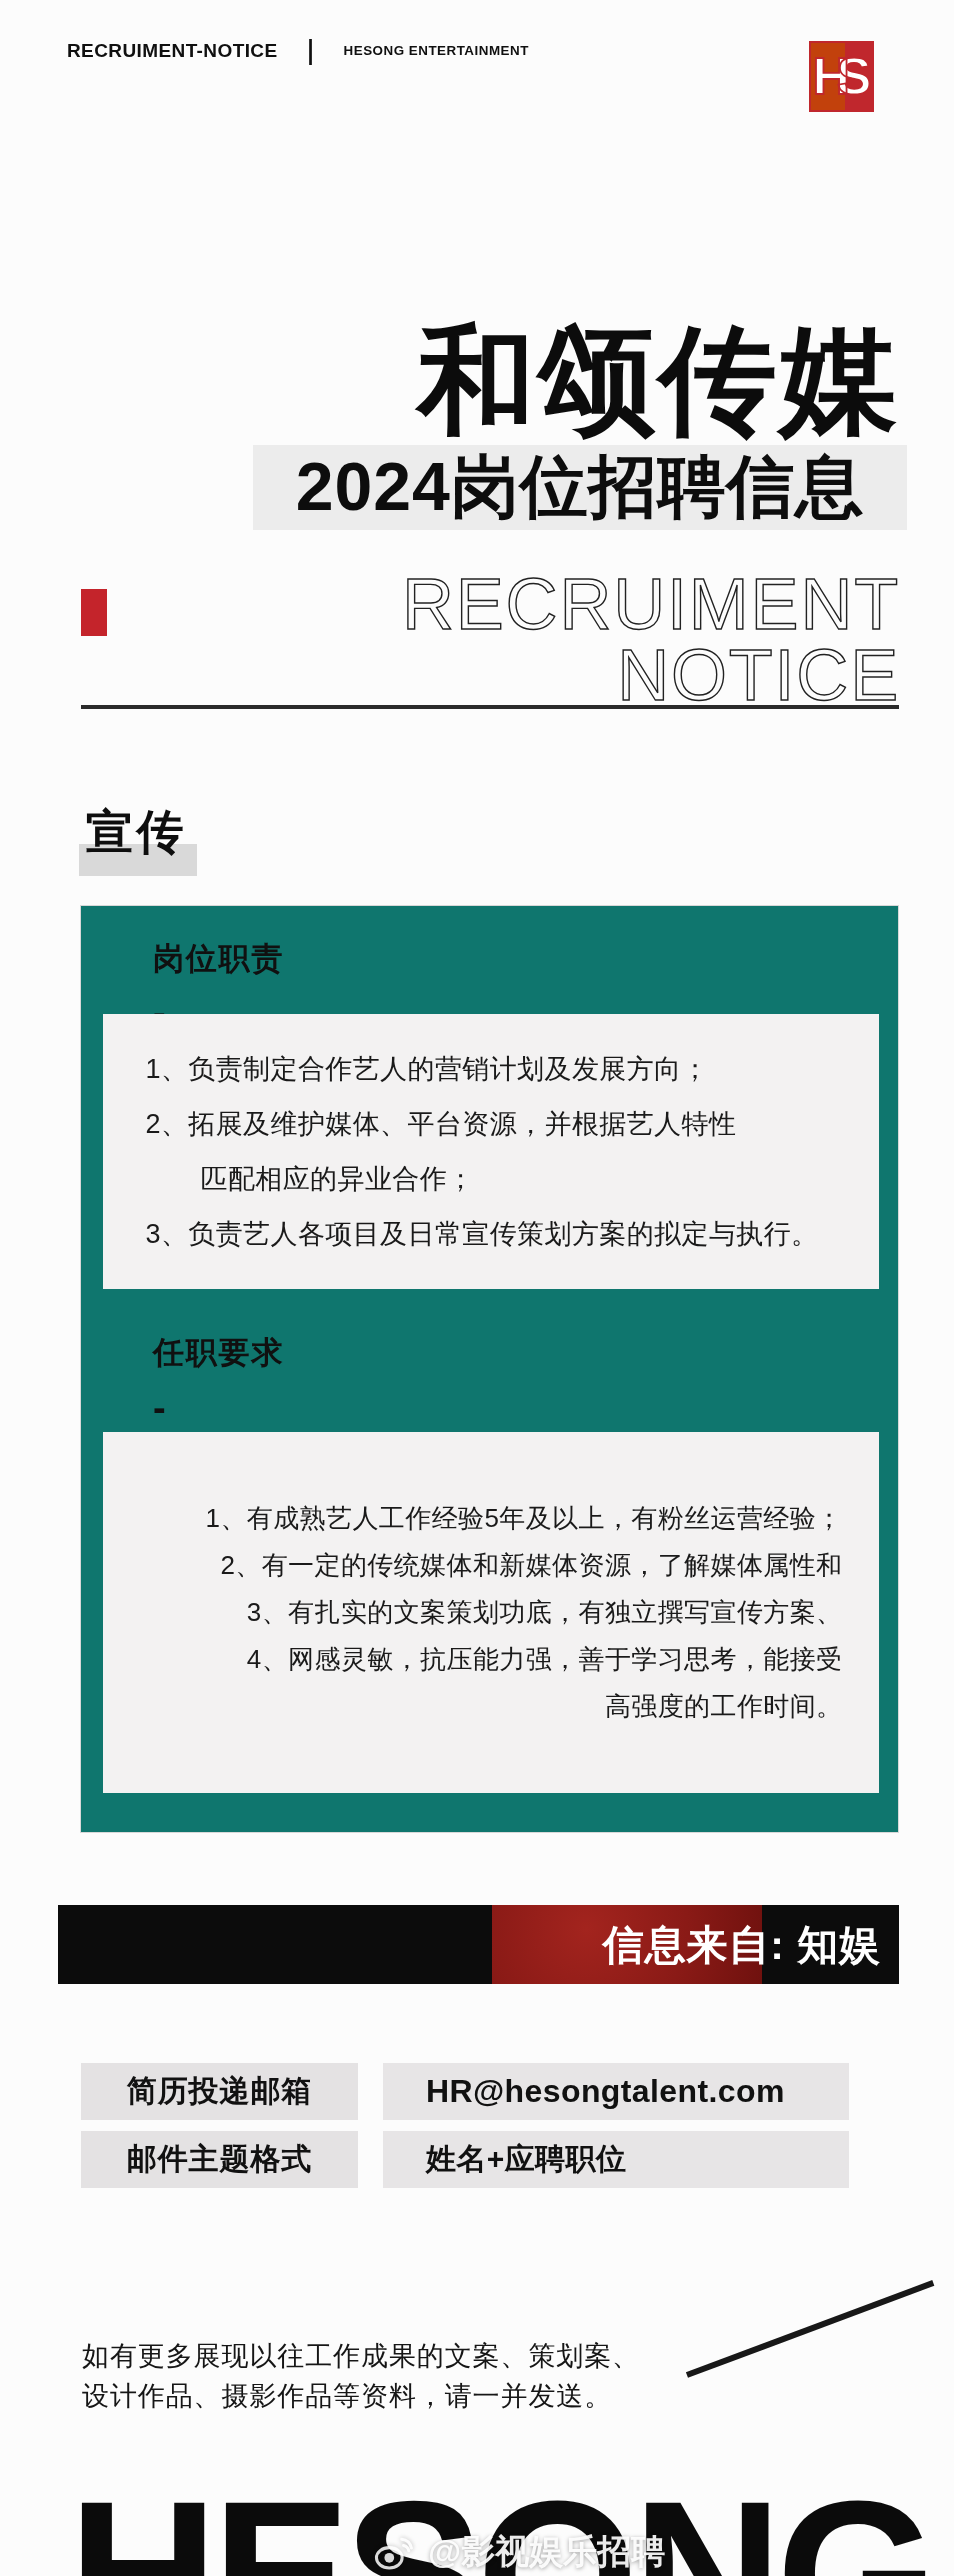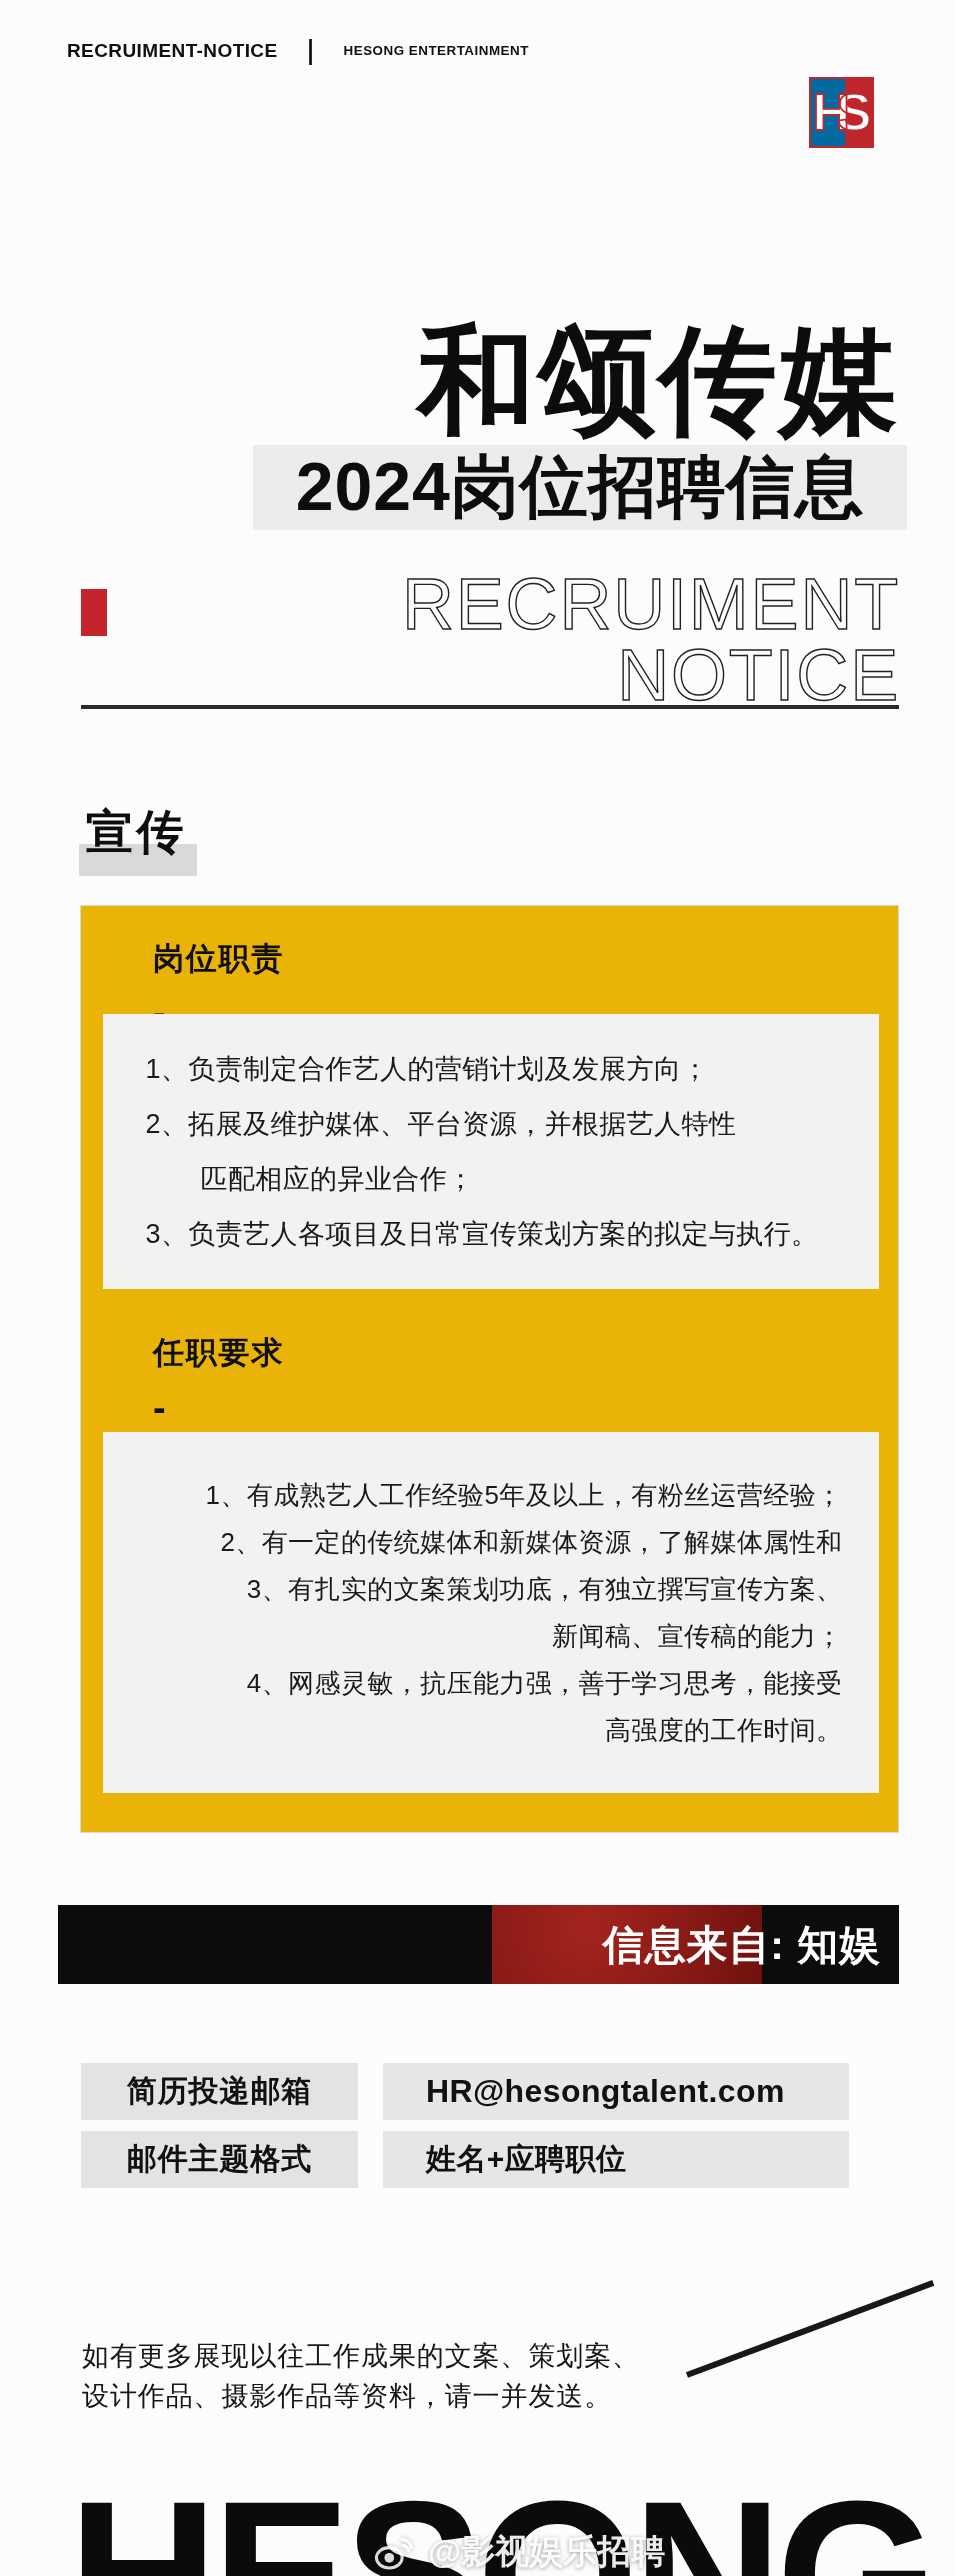--- a/index.html
+++ b/index.html
@@ -10,21 +10,21 @@
     background:#fcfcfc; overflow:hidden; color:#141414;
   }
 
   
   .top-header { position:absolute; left:67px; top:38px; display:flex; align-items:center; gap:30px; }
   .top-title { font-size:19px; font-weight:800; letter-spacing:0.4px; color:#101010; }
   .top-divider { font-size:21.5px; font-weight:700; color:#101010; transform:scaleY(1.25); }
   .top-company { font-size:13.4px; font-weight:700; letter-spacing:0.5px; color:#101010; }
 
   .logo { position:absolute; left:809px; top:41px; width:65px; height:71px;
-          border:2.7px solid #c0272d; background:#0369a1;margin-top:36px; }
+          border:2.7px solid #c0272d; background:#c2410c; }
   .logo .half { position:absolute; right:0; top:0; width:45%; height:100%; background:#c0272d; }
   .logo .mono { position:absolute; left:50%; top:50%; transform:translate(-50%,-52%);
                 font-size:52px; font-weight:900; letter-spacing:-13.4px; color:#fff;
                 -webkit-text-stroke:1.8px #c0272d; padding-right:12.5px; }
 
   
   .hero-cn { position:absolute; right:54px; top:302px; font-size:118px; font-weight:900;
              letter-spacing:2.7px; color:#0c0c0c; white-space:nowrap; }
   .hero-sub-bar { position:absolute; left:253px; top:445px; width:654px; height:85px;
                   background:#ececec; display:flex; align-items:center; justify-content:center; }
@@ -37,21 +37,21 @@
              color:transparent; -webkit-text-stroke:1.4px #222; white-space:nowrap; }
   .rule { position:absolute; left:81px; top:705px; width:818px; height:3.6px; background:#2b2b2b; }
 
   
   .section-tag { position:absolute; left:86px; top:801px; }
   .section-tag .bg { position:absolute; left:-7.2px; top:43px; width:118px; height:32px; background:#d9d9d9; }
   .section-tag .txt { position:relative; font-size:47px; font-weight:900; color:#0e0e0e; letter-spacing:3.6px; }
 
   
   .main-box { position:absolute; left:80px; top:905px; width:819px; height:928px;
-              background:#eab308; border:1.8px solid #d8d8d8; }
+              background:#0f766e; border:1.8px solid #d8d8d8; }
   .box-h { position:absolute; left:72px; font-size:31px; font-weight:800; color:#101010; letter-spacing:1.8px; }
   .box-dash { position:absolute; left:72px; font-size:38px; font-weight:700; color:#101010; }
   .gbox { position:absolute; left:21.5px; width:776px; background:#f3f2f2; padding:0 36px 0 43px;
           display:flex; flex-direction:column; justify-content:center; }
   .gbox .line { font-size:27px; color:#1a1a1a; white-space:nowrap; letter-spacing:0.4px; }
   .gbox1 { top:108px; height:275px; }
   .gbox1 .line { line-height:55px; }
   .gbox2 { top:526px; height:361px; }
   .gbox2 .line { font-size:26px; line-height:47px;text-align:right; }
   .line.indent { padding-left:55px; }
@@ -129,21 +129,20 @@
       <div class="line indent">匹配相应的异业合作；</div>
       <div class="line">3、负责艺人各项目及日常宣传策划方案的拟定与执行。</div>
     </div>
 
     <div class="box-h h-req">任职要求</div>
     <div class="box-dash dash2">-</div>
     <div class="gbox gbox2">
       <div class="line">1、有成熟艺人工作经验5年及以上，有粉丝运营经验；</div>
       <div class="line">2、有一定的传统媒体和新媒体资源，了解媒体属性和</div>
       <div class="line">3、有扎实的文案策划功底，有独立撰写宣传方案、</div>
-      <div class="line indent">新闻稿、宣传稿的能力；</div>
       <div class="line">4、网感灵敏，抗压能力强，善于学习思考，能接受</div>
       <div class="line indent">高强度的工作时间。</div>
     </div>
   </div>
 
   <div class="source-bar">
     <div class="source-red"></div>
     <div class="source-text">信息来自: 知娱</div>
   </div>
 

